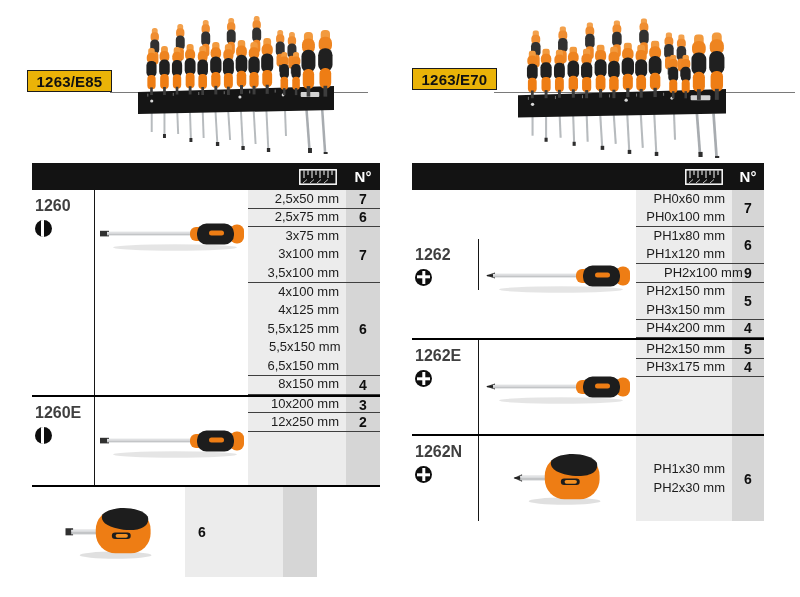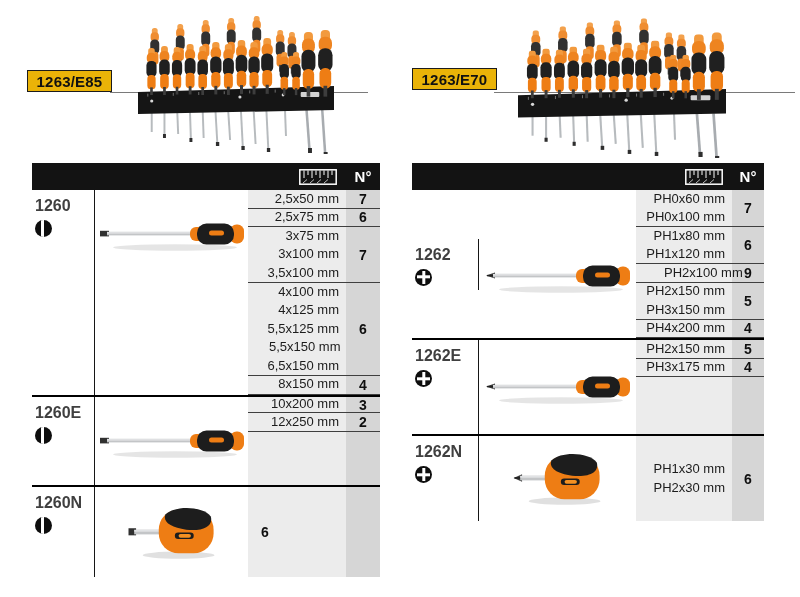--- a/index.html
+++ b/index.html
@@ -304,21 +304,20 @@
             </div>
             <div class="group" style="height: 18.6px;">
               <div class="g-sizes">
                 <div class="size-line" style="line-height: 18.6px; height: 18.6px;">12x250 mm</div>
               </div>
               <div class="g-qty">2</div>
             </div>
           </div>
         </div>
         <div class="section sec2 fill" style="height: 90px;">
-          <div class="col-code"><div class="code-text">1260N</div><span class="tip slotted"></span></div>
           <div class="col-pic">
             <svg viewBox="0 0 110 62" class="sd-img sd-stub">
               <use href="#sd-stub-sl"></use>
             </svg>
           </div>
           <div class="col-rows">
             <div class="group" style="height: 37.2px;">
               <div class="g-qty">6</div>
             </div>
           </div>

